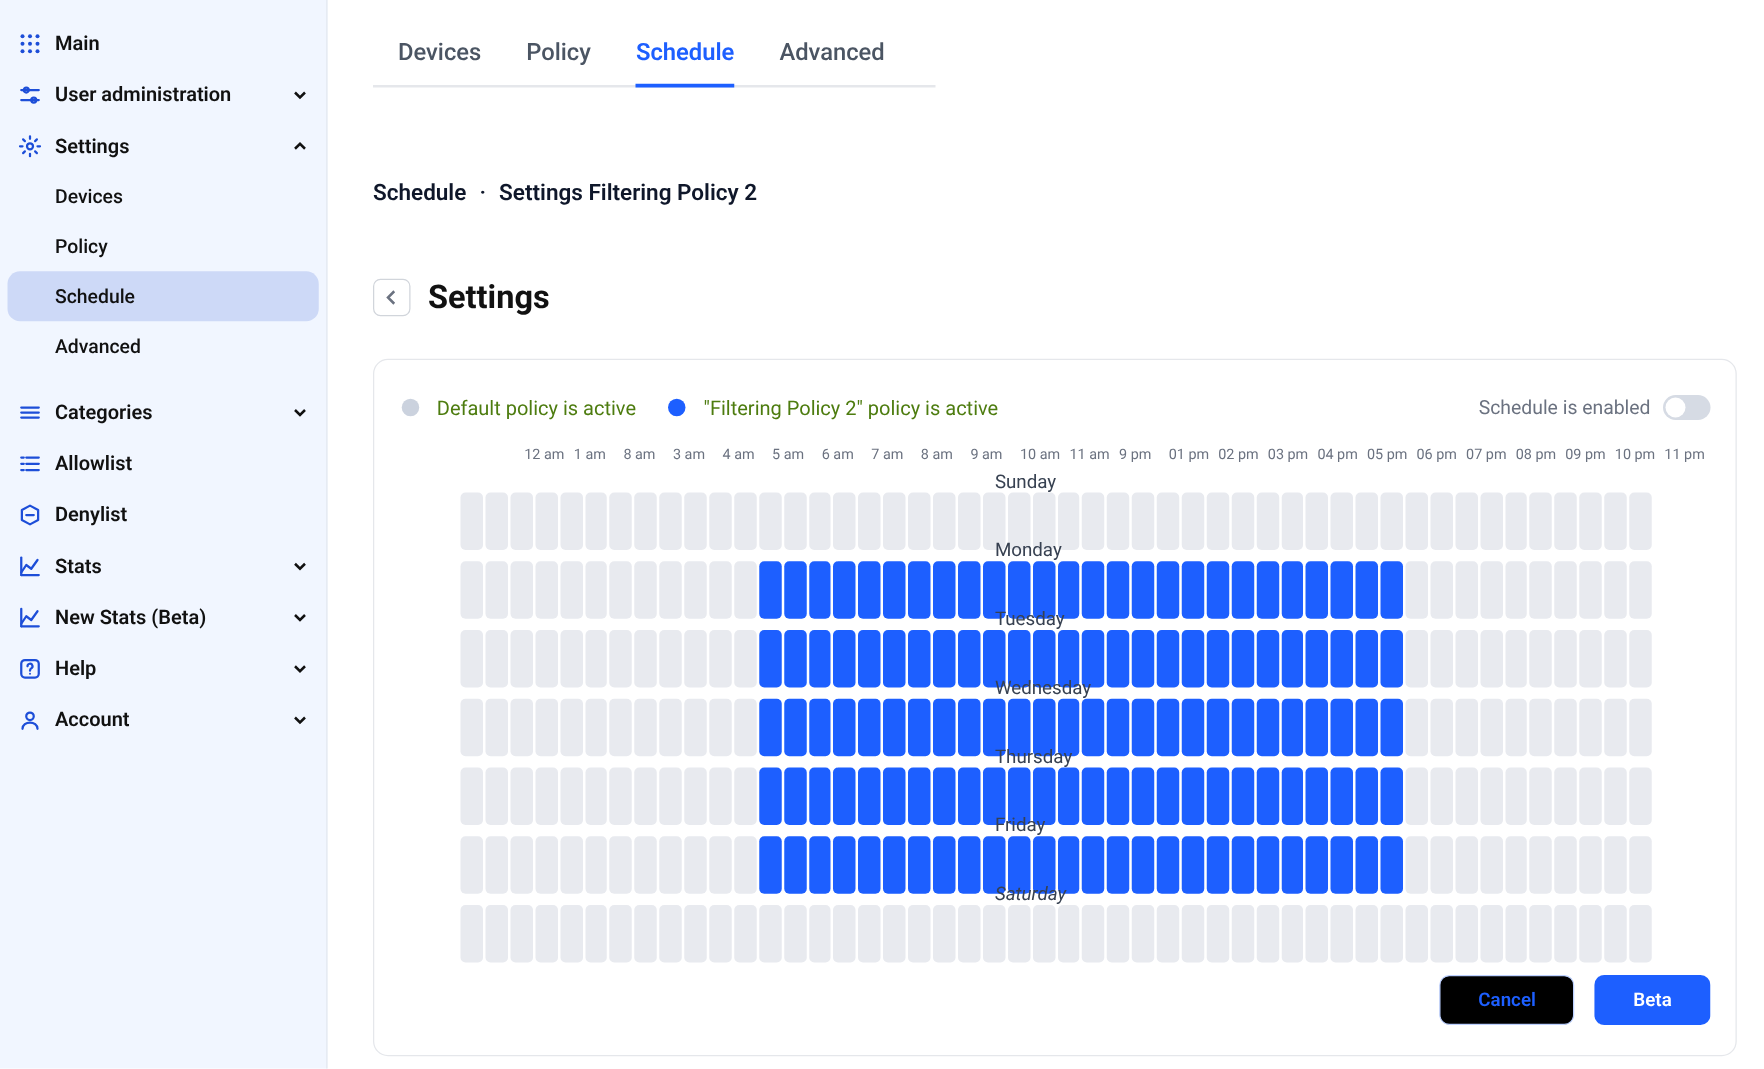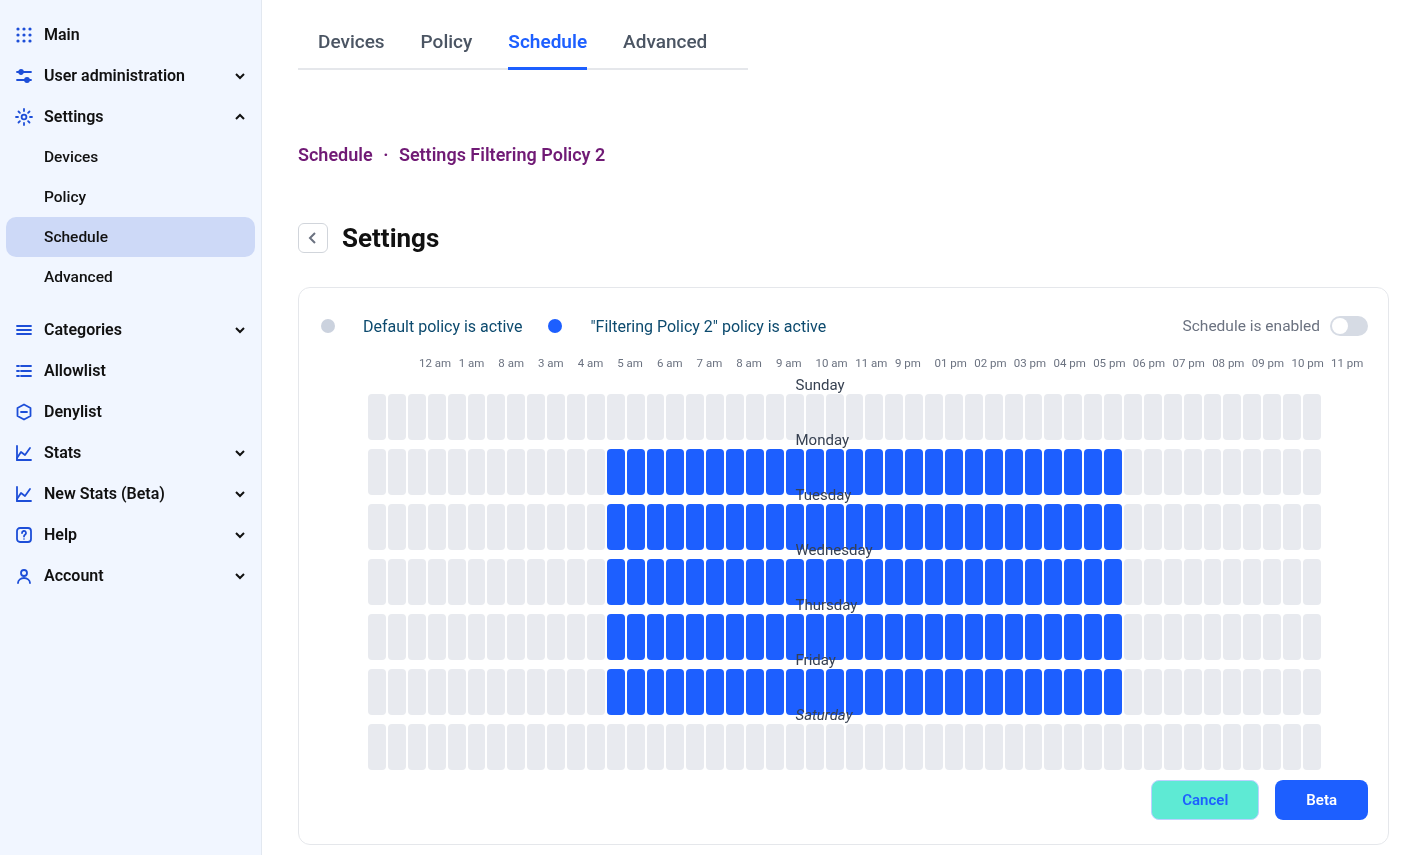--- a/index.html
+++ b/index.html
@@ -79,21 +79,21 @@
     margin-bottom:-2px;
   }
   .tab.active {
     color:#1d5fff;
     border-bottom-color:#1d5fff;
     font-weight:600;
   }
   .breadcrumb {
     margin-top:74px;
     font-size:18px;
-    color:#701a75;
+    color:#0f172a;
     font-weight:600;
   }
   .title-row {
     margin-top:58px;
     display:flex;
     align-items:center;
     gap:14px;
   }
   .back-btn {
     width:30px;
@@ -117,23 +117,23 @@
     padding:28px 20px 24px 22px;
   }
   .legend-row {
     display:flex;
     align-items:center;
     font-size:16px;
   }
   .legend-item {
     display:flex;
     align-items:center;
-    gap:28px;
+    gap:14px;
     margin-right:26px;
-    color:#0c4a6e;
+    color:#4d7c0f;
   }
   .dot {
     width:14px;height:14px;border-radius:50%;
   }
   .dot.gray { background:#cbd2de; }
   .dot.blue { background:#1d5fff; }
   .toggle-wrap {
     margin-left:auto;
     display:flex;
     align-items:center;
@@ -198,21 +198,21 @@
   .btn {
     height:40px;
     padding:0 30px;
     border-radius:8px;
     font-size:15px;
     font-weight:600;
     cursor:pointer;
     border:1px solid transparent;
     display:flex;align-items:center;justify-content:center;
   }
-  .btn.cancel { color:#1d5fff; border-color:#bcd0ff; background:#5eead4; }
+  .btn.cancel { color:#1d5fff; border-color:#bcd0ff; background:#000000; }
   .btn.save { background:#1d5fff; color:#fff; }
   svg { display:block; }
 </style>
 </head>
 <body>
 
 <div class="sidebar" id="sidebar">
     <div class="side-item">
       <span class="icon-slot">
         <svg width="18" height="18" viewBox="0 0 18 18">

